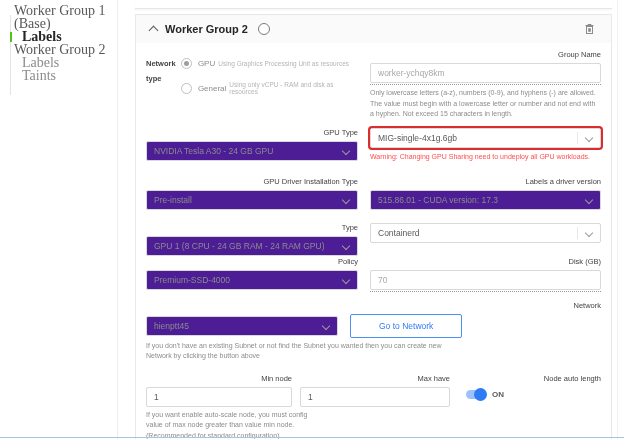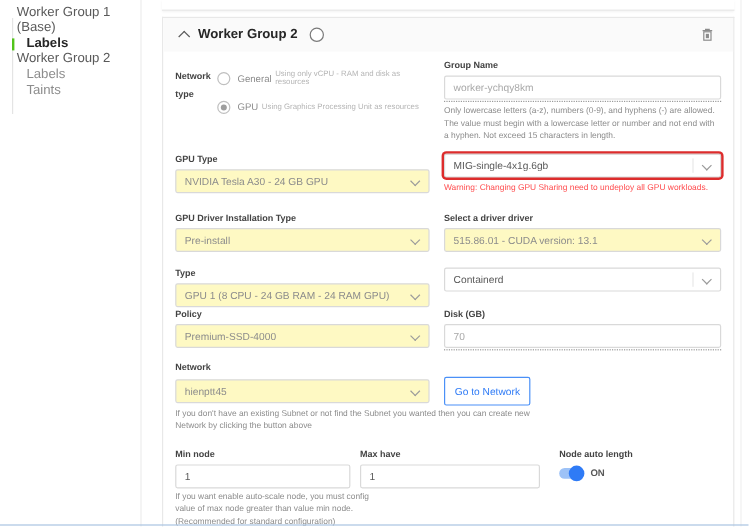--- a/index.html
+++ b/index.html
@@ -3,44 +3,44 @@
 <meta charset="utf-8">
 <style>
   html,body{margin:0;padding:0;background:#fff;}
   .screen{position:relative;width:624px;height:439px;background:#fff;overflow:hidden;
           font-family:"Liberation Sans",sans-serif;color:#595959;}
 
   
   .sidebar{position:absolute;left:0;top:0;width:118px;height:100%;border-right:1px solid #ededed;
            background:#fff;padding-top:4px;box-sizing:border-box;}
   .tree-line{position:absolute;left:10px;top:15px;height:80px;width:1px;background:#e4e4e4;}
-  .s-item{position:relative;font-size:11px;color:#595959;line-height:13px;padding-left:14px;cursor:pointer;}
+  .s-item{position:relative;font-size:14px;color:#595959;line-height:13px;padding-left:14px;cursor:pointer;font-family:Liberation Serif, serif;}
   .s-item.child{padding-left:22px;color:#8c8c8c;}
   .s-item.active{font-weight:bold;color:#262626;}
   .active-bar{position:absolute;left:10px;top:2px;width:2px;height:10px;background:#52c41a;}
 
   
   .main{position:absolute;left:135px;top:0;width:477px;height:100%;}
   .outer-line{position:absolute;left:617px;top:0;bottom:0;width:1px;background:#f0f0f0;}
   .top-strip{height:8px;background:#fff;border-bottom:1px solid #e6e6e6;box-shadow:0 1px 2px rgba(0,0,0,.05);}
   .card{margin-top:5px;background:#fff;border:1px solid #e8e8e8;border-bottom:none;height:430px;box-sizing:border-box;}
   .card-header{display:flex;align-items:center;height:28px;background:#fafafa;padding:0 14px;}
   .chev-up{width:6px;height:6px;border-left:1.5px solid #595959;border-top:1.5px solid #595959;
            transform:rotate(45deg);margin-top:3px;cursor:pointer;}
   .card-title{font-size:11px;font-weight:bold;color:#262626;margin:0 0 0 8px;}
   .status-circle{width:10px;height:10px;border:1.5px solid #7a7a7a;border-radius:50%;margin-left:10px;background:#fff;}
   .trash{margin-left:auto;margin-right:2px;cursor:pointer;display:flex;}
 
   .form{padding:7px 10px 0 10px;}
   .row{display:grid;grid-template-columns:212px 1fr;column-gap:12px;}
-  .f-label{font-size:7.5px;font-weight:bold;color:#434343;margin-bottom:4px;}
+  .f-label{font-size:7.5px;font-weight:normal;color:#434343;margin-bottom:4px;text-align:right;}
   .select,.tinput{position:relative;height:20px;border:1px solid #d9d9d9;border-radius:2px;display:flex;
           align-items:center;padding:0 7px;font-size:8.5px;background:#fff;color:#595959;box-sizing:border-box;}
   .select{cursor:pointer;}
-  .select.disabled{background:#fef9c3;color:#8c8c8c;cursor:default;}
+  .select.disabled{background:#4c1d95;color:#8c8c8c;cursor:default;}
   .chevron{position:absolute;right:8px;top:6px;width:5px;height:5px;border-right:1px solid #9b9b9b;
            border-bottom:1px solid #9b9b9b;transform:rotate(45deg);}
   .sep{position:absolute;right:22px;top:3px;bottom:3px;width:1px;background:#e8e8e8;}
   .red-box{box-shadow:0 0 0 2px #dd2c2c;}
   .warning{font-size:7px;color:#ff4d4f;margin-top:5px;}
   .help{font-size:7px;color:#8c8c8c;line-height:1.5;margin-top:3px;}
   .dot-line{height:0;border-bottom:1px dotted #9a9a9a;margin-top:1px;}
   .muted{color:#a8a8a8;}
 
   
@@ -51,23 +51,23 @@
   .radio-circle{width:9px;height:9px;border:1px solid #bfbfbf;border-radius:50%;background:#fff;flex:none;position:relative;}
   .radio-circle.sel::after{content:"";position:absolute;left:2px;top:2px;right:2px;bottom:2px;background:#9e9e9e;border-radius:50%;}
   .radio-name{font-size:8px;color:#8c8c8c;margin:0 3px 0 6px;}
   .radio-desc{font-size:6.5px;color:#b5b5b5;}
 
   .mb1{margin-bottom:8px}.mb2{margin-bottom:16px}.mb3{margin-bottom:13px}
   .mb4{margin-bottom:1px}.mb5{margin-bottom:9px}.mb6{margin-bottom:12px}
 
   
   .net-line{display:flex;align-items:center;}
-  .net-select{width:212px;margin-right:12px;}
+  .net-select{width:192px;margin-right:12px;}
   .btn{height:24px;border:1px solid #4a90f7;color:#2f7bf6;font-size:8.5px;border-radius:2px;background:#fff;
-       padding:0 8px;display:inline-flex;align-items:center;cursor:pointer;font-family:inherit;}
+       padding:0 28px;display:inline-flex;align-items:center;cursor:pointer;font-family:inherit;}
   .net-help{width:300px;}
 
   
   .row-nodes{display:grid;grid-template-columns:146px 150px 1fr;column-gap:8px;}
   .auto-help{width:170px;}
   .repair-col{padding-left:8px;}
   .switch-line{display:flex;align-items:center;margin-top:7px;}
   .switch{position:relative;width:19px;height:9px;margin-right:7px;cursor:pointer;}
   .track{position:absolute;left:0;top:0;width:100%;height:100%;background:#9dc2f7;border-radius:5px;}
   .knob{position:absolute;right:-2px;top:-2px;width:13px;height:13px;border-radius:50%;background:#2f7bf6;}
@@ -109,29 +109,29 @@
         </span>
       </header>
 
       <div class="form">
 
         <div class="row mb1">
           <div class="inst-row">
             <div class="inst-label">Network type</div>
             <div class="radios">
               <div class="radio">
+                <span class="radio-circle sel"></span>
+                <span class="radio-name">GPU</span>
+                <span class="radio-desc">Using Graphics Processing Unit as resources</span>
+              </div>
+              <div class="radio">
                 <span class="radio-circle"></span>
                 <span class="radio-name">General</span>
                 <span class="radio-desc">Using only vCPU - RAM and disk as resources</span>
               </div>
-              <div class="radio">
-                <span class="radio-circle sel"></span>
-                <span class="radio-name">GPU</span>
-                <span class="radio-desc">Using Graphics Processing Unit as resources</span>
-              </div>
             </div>
           </div>
           <div>
             <div class="f-label">Group Name</div>
             <div class="tinput muted">worker-ychqy8km</div>
             <div class="dot-line"></div>
             <div class="help">Only lowercase letters (a-z), numbers (0-9), and hyphens (-) are allowed. The value must begin with a lowercase letter or number and not end with a hyphen. Not exceed 15 characters in length.</div>
           </div>
         </div>
 
@@ -155,23 +155,23 @@
 
         <div class="row mb3">
           <div>
             <div class="f-label">GPU Driver Installation Type</div>
             <div class="select disabled">
               <span>Pre-install</span>
               <span class="chevron"></span>
             </div>
           </div>
           <div>
-            <div class="f-label">Select a driver driver</div>
-            <div class="select disabled">
-              <span>515.86.01 - CUDA version: 13.1</span>
+            <div class="f-label">Labels a driver version</div>
+            <div class="select disabled">
+              <span>515.86.01 - CUDA version: 17.3</span>
               <span class="chevron"></span>
             </div>
           </div>
         </div>
 
         <div class="row mb4">
           <div>
             <div class="f-label">Type</div>
             <div class="select disabled">
               <span>GPU 1 (8 CPU - 24 GB RAM - 24 RAM GPU)</span>

